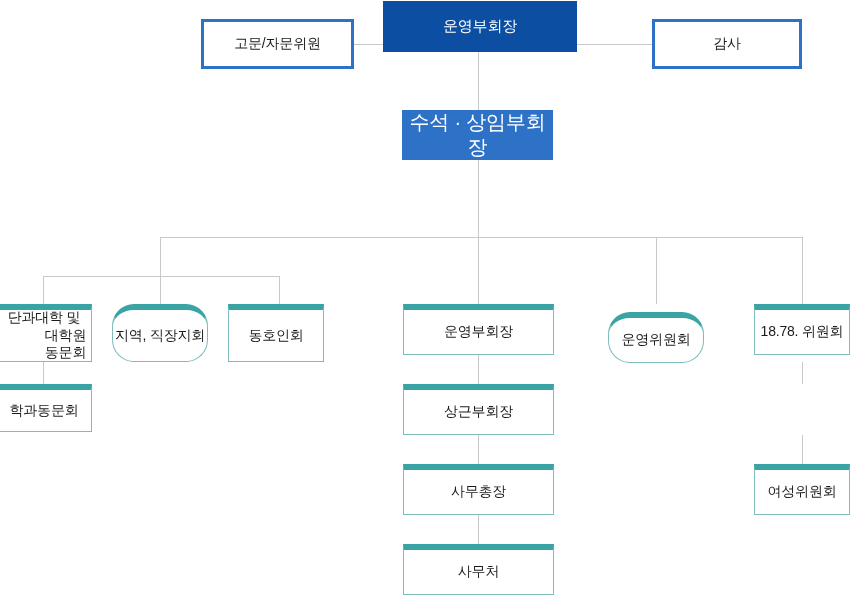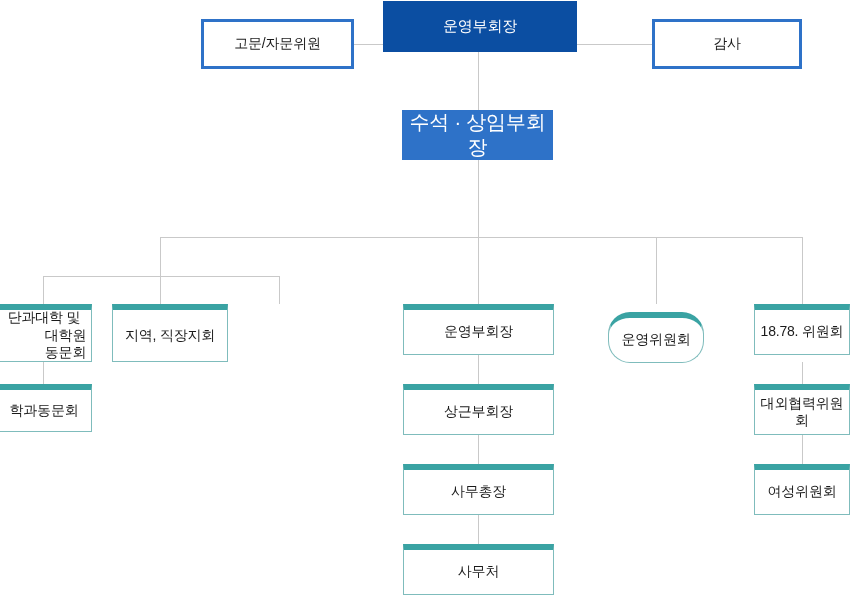--- a/index.html
+++ b/index.html
@@ -137,24 +137,27 @@
     <span class="label">
       <span>단과대학 및</span>
       <span class="l2">대학원 동문회</span>
     </span>
   </div>
 
   <div class="node teal" style="left:-4px; top:384px; width:96px; height:48px;">
     <span class="label">학과동문회</span>
   </div>
 
-  <div class="node teal" style="left:112px; top:304px; width:116px; height:58px;">
+  <div class="node teal" style="left:112px; top:304px; width:96px; height:58px;border-radius:22px;">
     <span class="label">지역, 직장지회</span>
   </div>
 
+  <div class="node teal" style="left:228px; top:304px; width:96px; height:58px;">
+    <span class="label">동호인회</span>
+  </div>
 
   <div class="node teal" style="left:403px; top:304px; width:151px; height:51px;">
     <span class="label">운영부회장</span>
   </div>
 
   <div class="node teal" style="left:403px; top:384px; width:151px; height:51px;">
     <span class="label">상근부회장</span>
   </div>
 
   <div class="node teal" style="left:403px; top:544px; width:151px; height:51px;">
@@ -166,21 +169,18 @@
   </div>
 
   <div class="node teal" style="left:608px; top:312px; width:96px; height:51px;border-radius:22px;">
     <span class="label">운영위원회</span>
   </div>
 
   <div class="node teal" style="left:754px; top:304px; width:96px; height:51px;">
     <span class="label">18.78. 위원회</span>
   </div>
 
-  <div class="node teal" style="left:754px; top:384px; width:96px; height:51px;">
-    <span class="label">대외협력위원회</span>
-  </div>
 
   <div class="node teal" style="left:754px; top:464px; width:96px; height:51px;text-align:right;">
     <span class="label">여성위원회</span>
   </div>
 
 </div>
 
 </body></html>

